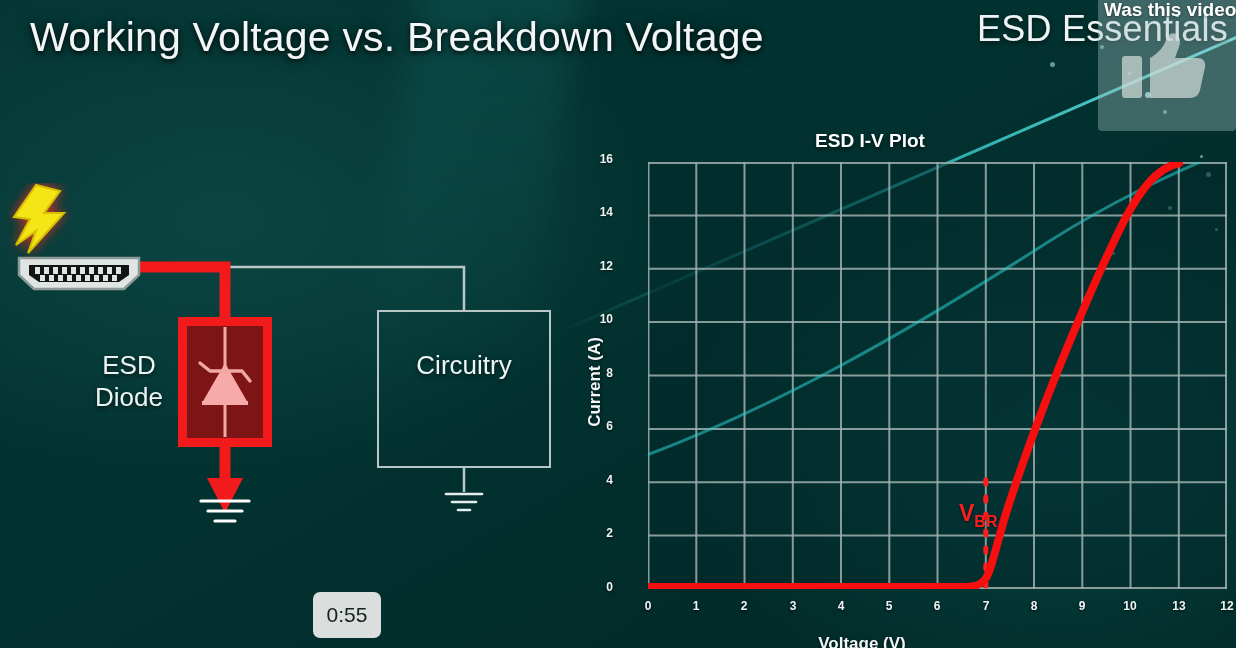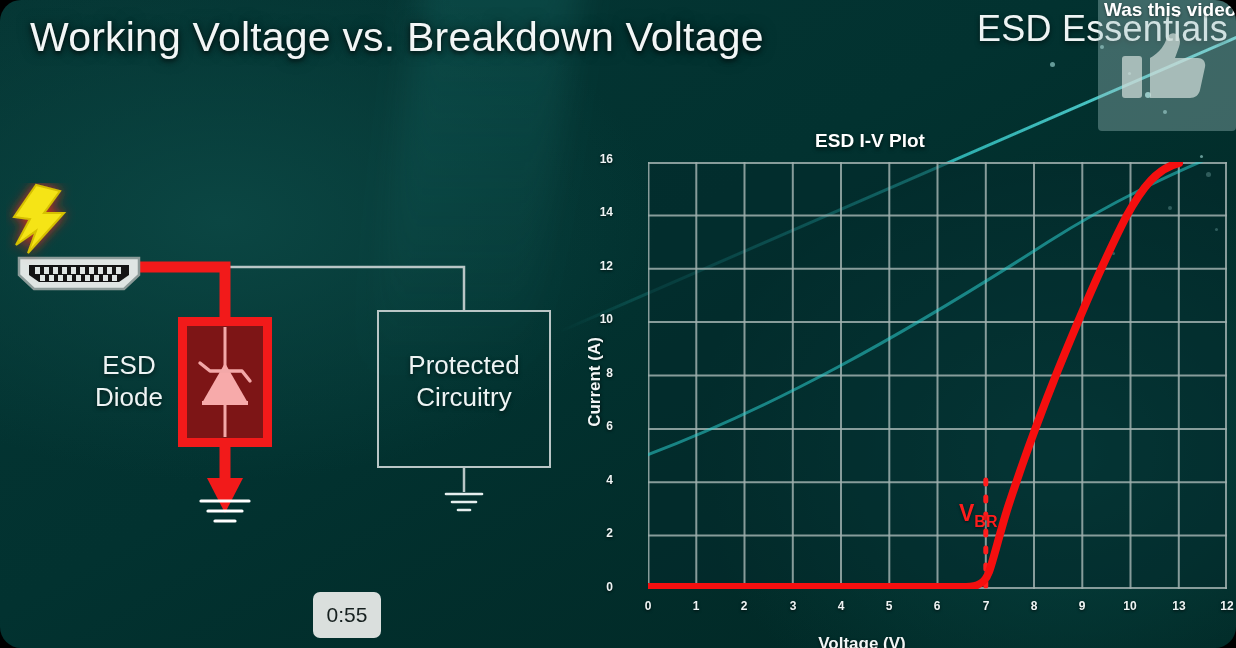--- a/index.html
+++ b/index.html
@@ -10,21 +10,20 @@
   #stage {
     position: relative;
     width: 1236px;
     height: 648px;
     overflow: hidden;
     font-family: "Liberation Sans", sans-serif;
     background:
       radial-gradient(ellipse 700px 420px at 18% 34%, #0b4643 0%, rgba(11,70,67,0) 62%),
       radial-gradient(ellipse 620px 500px at 86% 70%, #064240 0%, rgba(6,66,64,0) 60%),
       linear-gradient(150deg, #053634 0%, #023230 45%, #012623 100%);
-    border-radius: 21px;
   }
   .bg-diagonal {
     position: absolute;
     left: 560px;
     top: 330px;
     width: 820px;
     height: 3px;
     background: linear-gradient(90deg, rgba(32,190,190,0) 0%, rgba(44,205,205,.75) 45%, rgba(120,235,235,.95) 100%);
     transform: rotate(-23.5deg);
     transform-origin: left center;
@@ -302,21 +301,20 @@
       <path d="M12 36 L22 44 H54 L62 54" stroke="#f3a8a8" stroke-width="3.4" fill="none" stroke-linejoin="round" stroke-linecap="round"></path>
       <line x1="14" y1="76" x2="60" y2="76" stroke="#f7aaaa" stroke-width="4"></line>
     </svg>
     <div class="esd-label">
       <div>ESD</div>
       <div>Diode</div>
     </div>
 
     <div class="pc-box"></div>
     <div class="pc-label">
-      <div>Protected</div>
       <div>Circuitry</div>
     </div>
   </div>
 
   <div class="chart">
     <div class="chart-title">ESD I-V Plot</div>
 
     <div class="ytick" style="top:30px;left:8px;">16</div>
     <div class="ytick" style="top:83px;left:8px;">14</div>
     <div class="ytick" style="top:137px;left:8px;">12</div>

